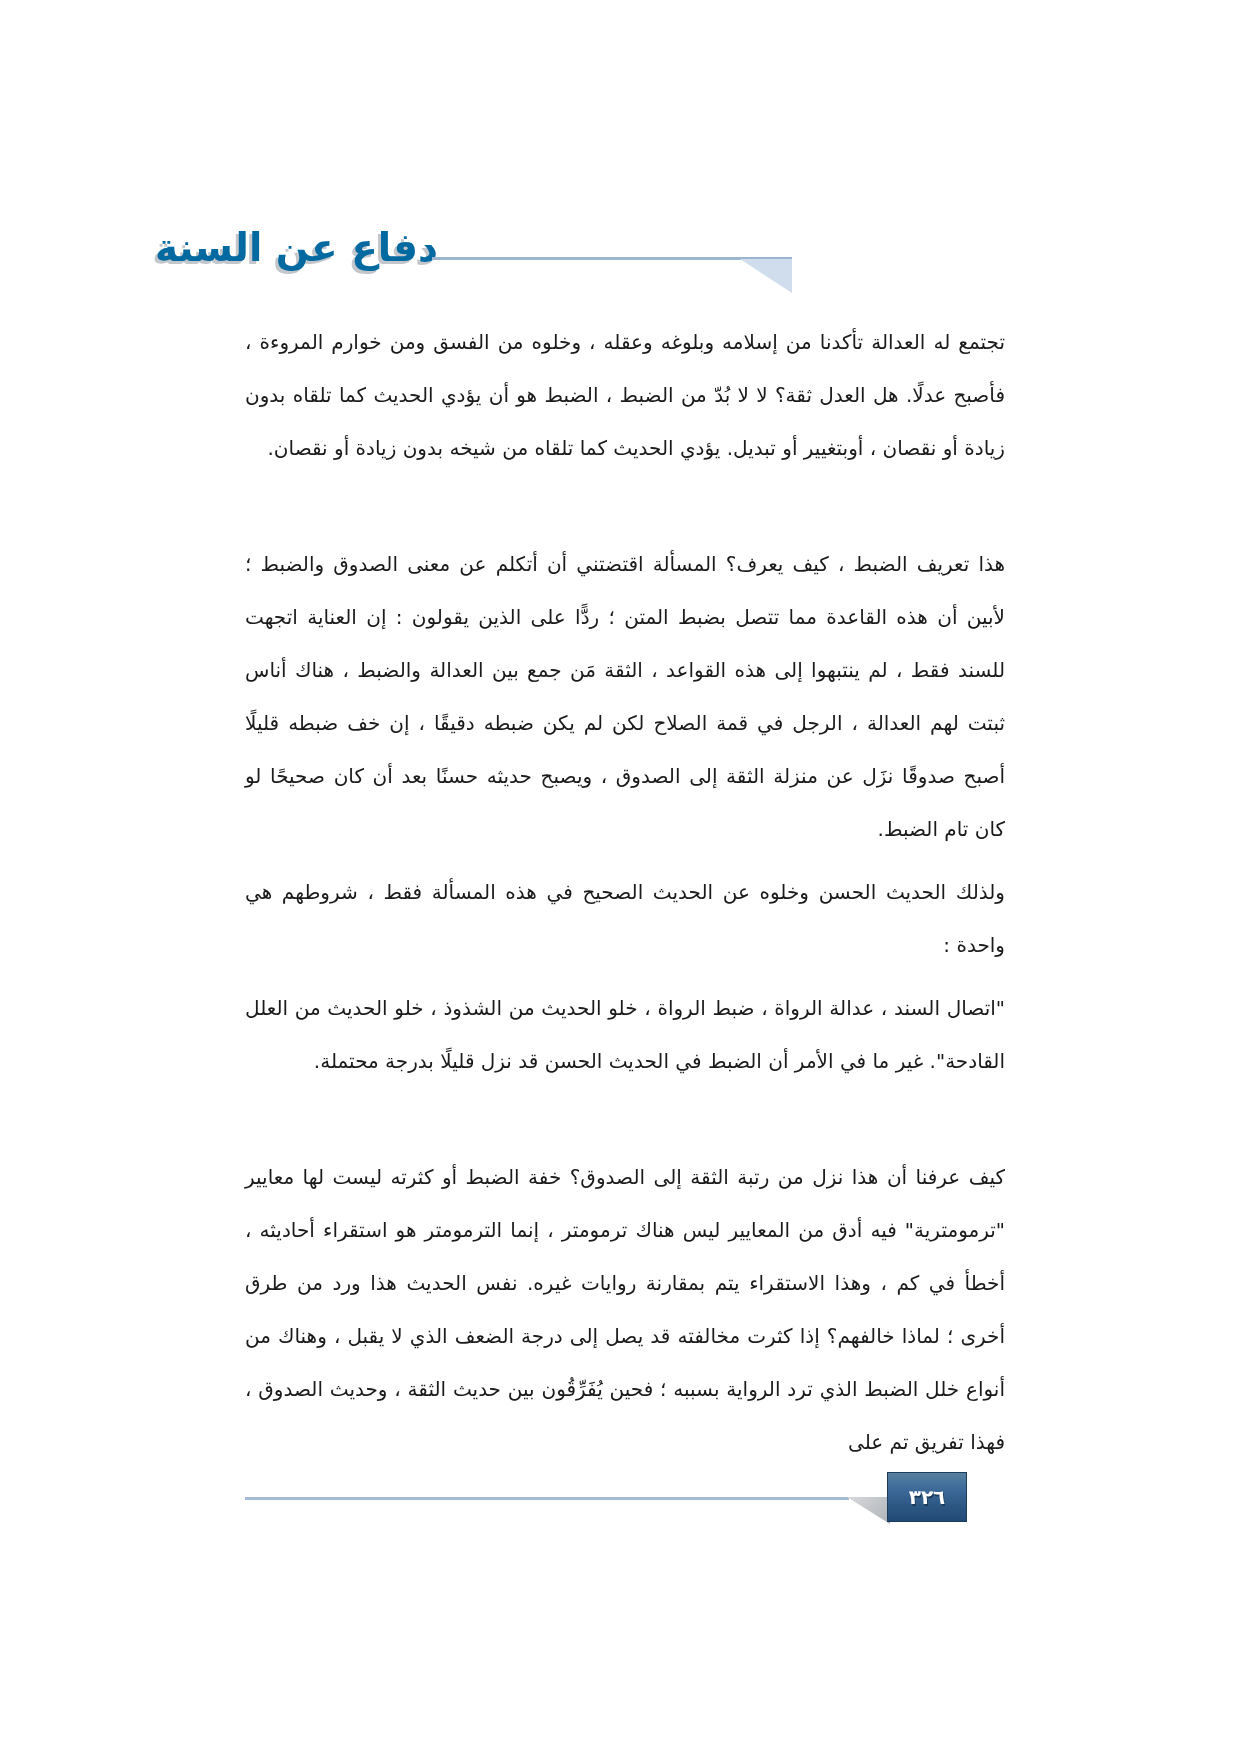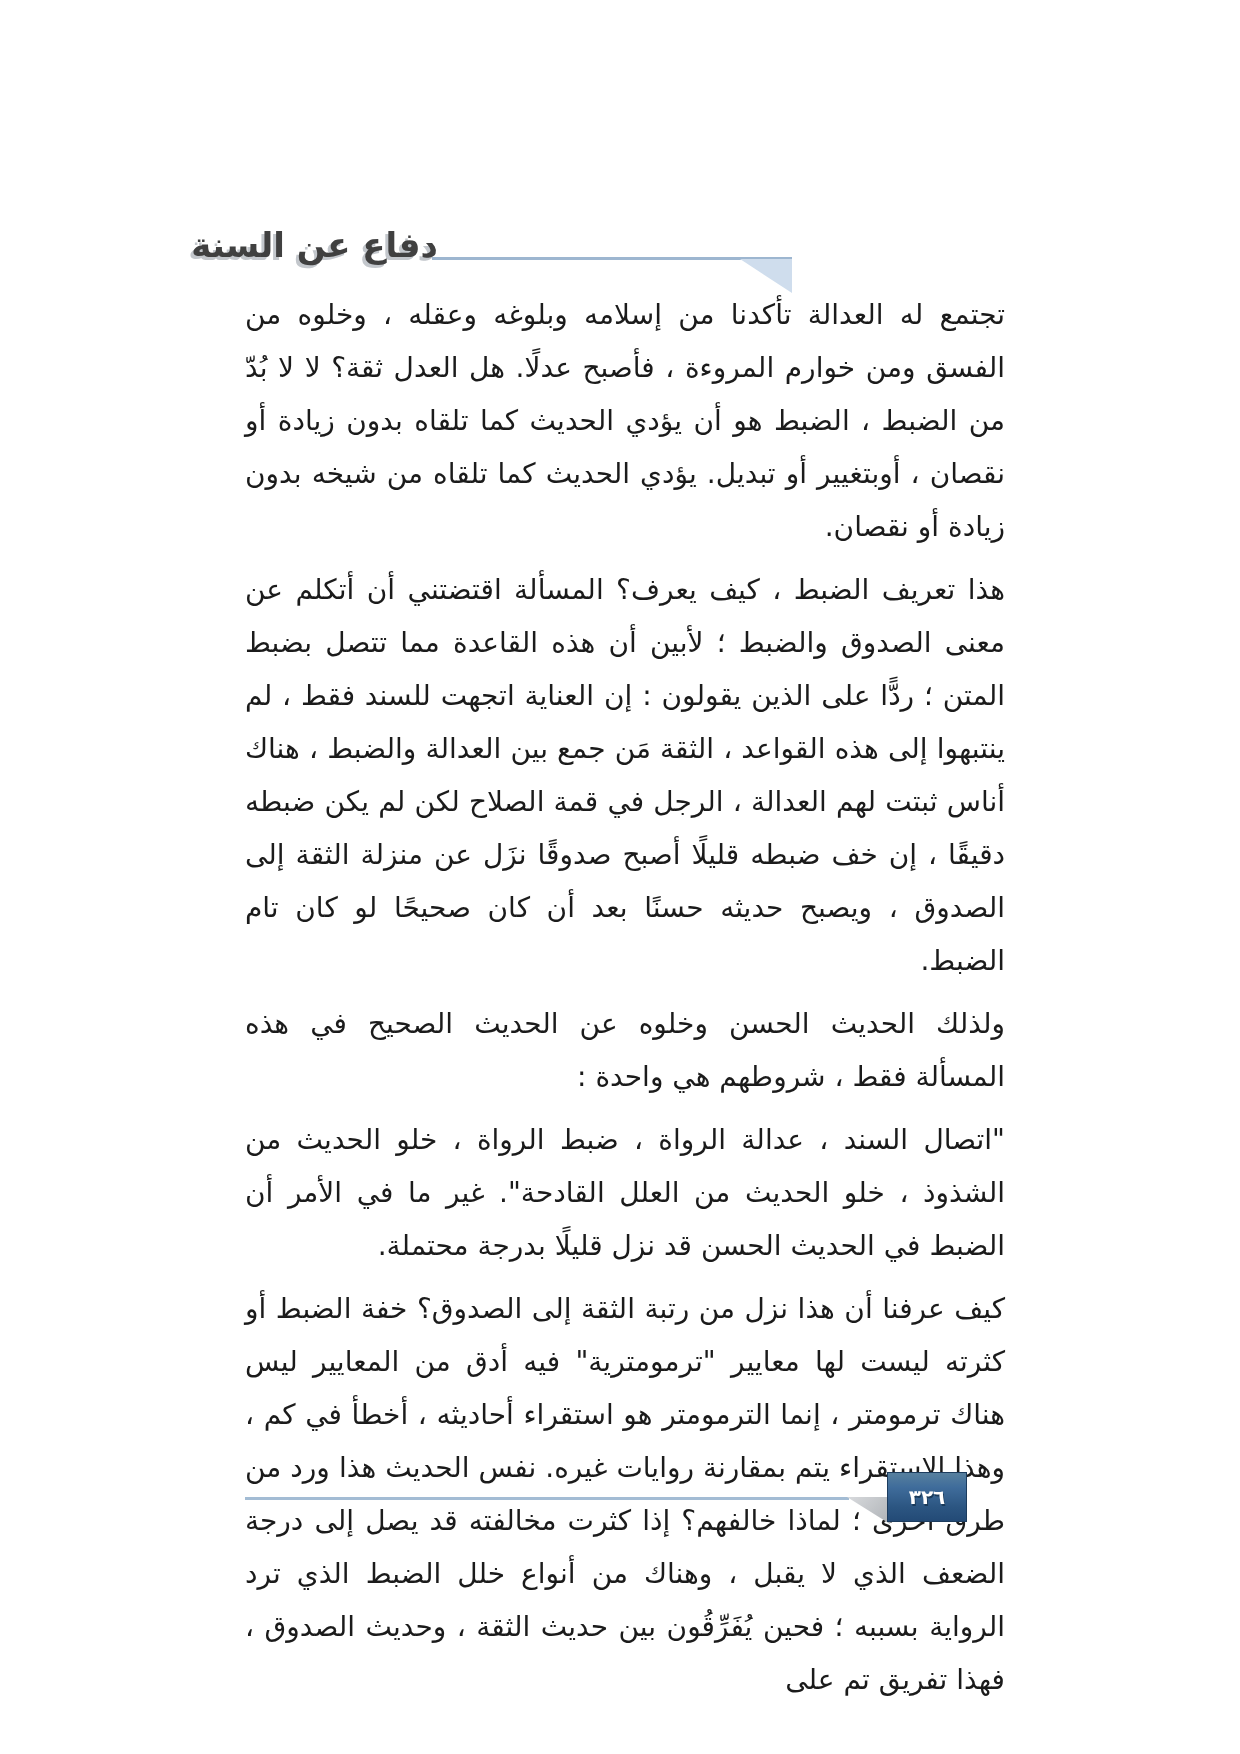--- a/index.html
+++ b/index.html
@@ -11,23 +11,23 @@
     overflow: hidden;
     font-family: "DejaVu Sans", sans-serif;
   }
 
   
   .book-title {
     position: absolute;
     left: 238px;
     top: 228px;
     width: 200px;
-    font-size: 34px;
+    font-size: 39px;
     font-weight: bold;
-    color: #404040;
+    color: #0369a1;
     direction: rtl;
     white-space: nowrap;
     text-shadow: -3px 3px 0 #c3c7cc;
     letter-spacing: 0px;
     line-height: 1;
   }
   .header-rule {
     position: absolute;
     left: 432px;
     top: 257px;
@@ -63,27 +63,27 @@
     font-weight: bold;
     direction: rtl;
     white-space: nowrap;
     text-shadow: 2px 2px 0 #16324e;
   }
 
   
   .body-text {
     position: absolute;
     left: 245px;
-    top: 288px;
+    top: 316px;
     width: 760px;
     direction: rtl;
     unicode-bidi: embed;
     text-align: justify;
     color: #1b1b1b;
-    font-size: 28px;
+    font-size: 20px;
     line-height: 53px;
   }
   .body-text p { margin: 0 0 10px 0; }
   .p-lines-4 { min-height: 212px; }
   .p-lines-6 { min-height: 318px; }
   .p-lines-2 { min-height: 106px; }
   .p-lines-3 { min-height: 159px; }
 
   
   .footer-rule {

